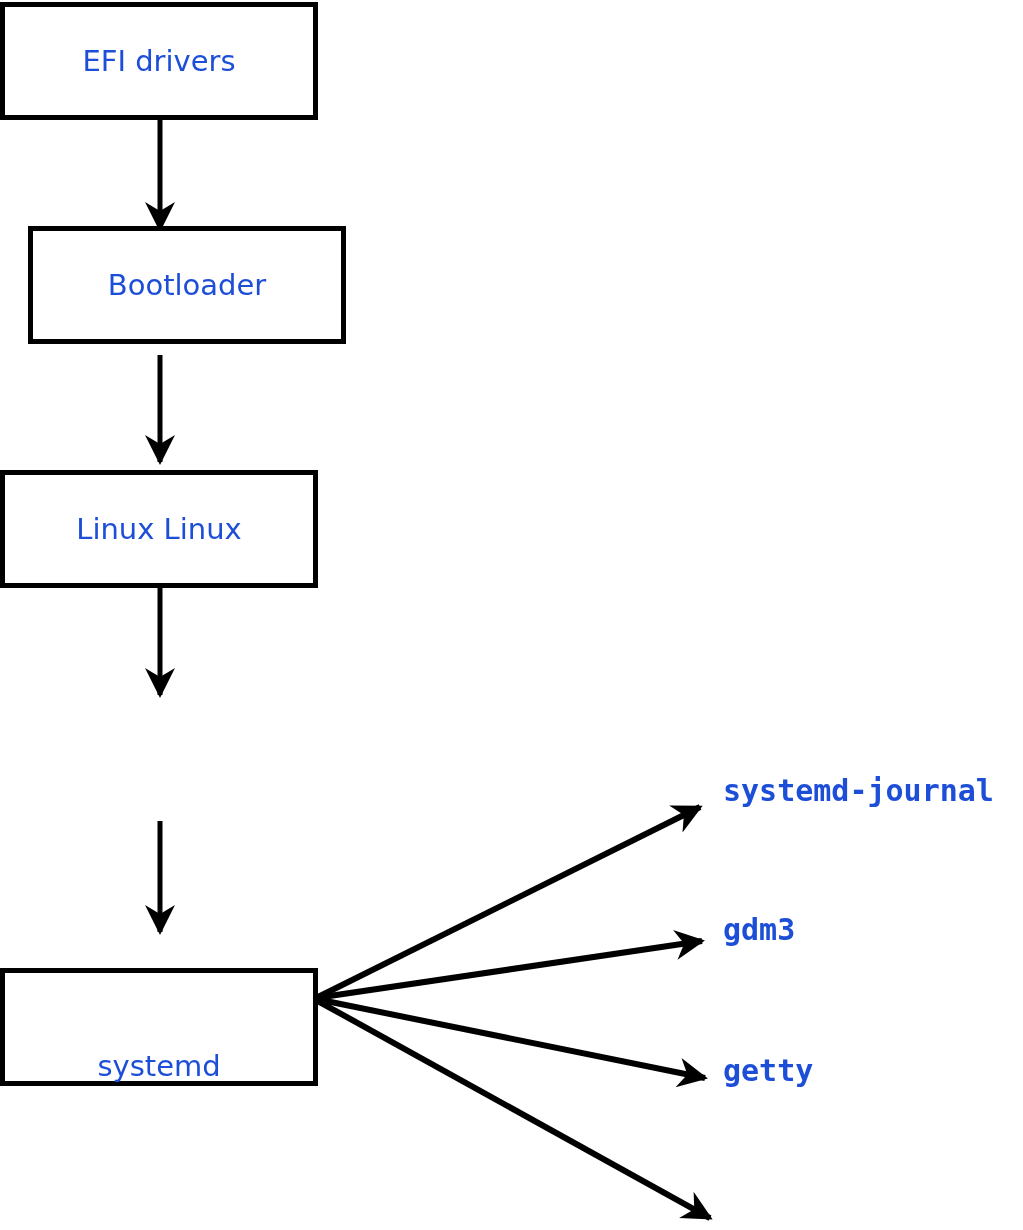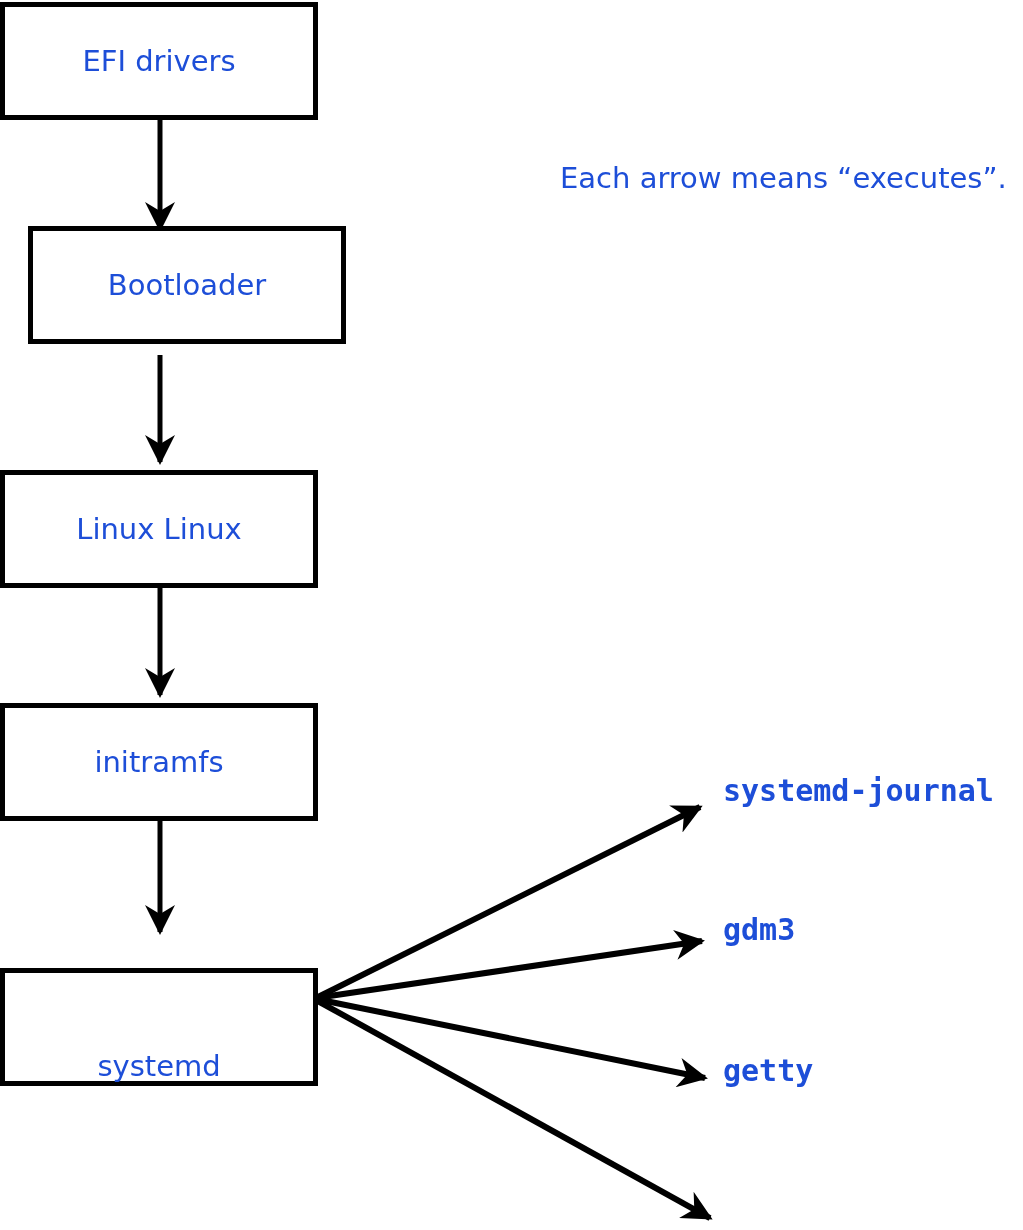--- a/index.html
+++ b/index.html
@@ -88,27 +88,23 @@
 
   <div class="node" style="top: 2px;">
     <span class="label">EFI drivers</span>
   </div>
   <div class="node" style="top: 226px; margin-left: 28px;">
     <span class="label">Bootloader</span>
   </div>
   <div class="node" style="top: 470px;">
     <span class="label">Linux Linux</span>
   </div>
-  <div class="node" style="top: 703px;">
-    <span class="label">initramfs</span>
-  </div>
   <div class="node" style="top: 968px; align-items: flex-end;">
     <span class="label">systemd</span>
   </div>
 
-  <div class="note">Each arrow means “executes”.</div>
 
   <div class="target mono" style="left: 723px; top: 776px;">systemd-journal</div>
   <div class="target mono" style="left: 723px; top: 915px;">gdm3</div>
   <div class="target mono" style="left: 723px; top: 1056px;">getty</div>
   <div class="target sans" style="left: 714px; top: 1260px;">sshd</div>
 
 </div>
 
 </body></html>

